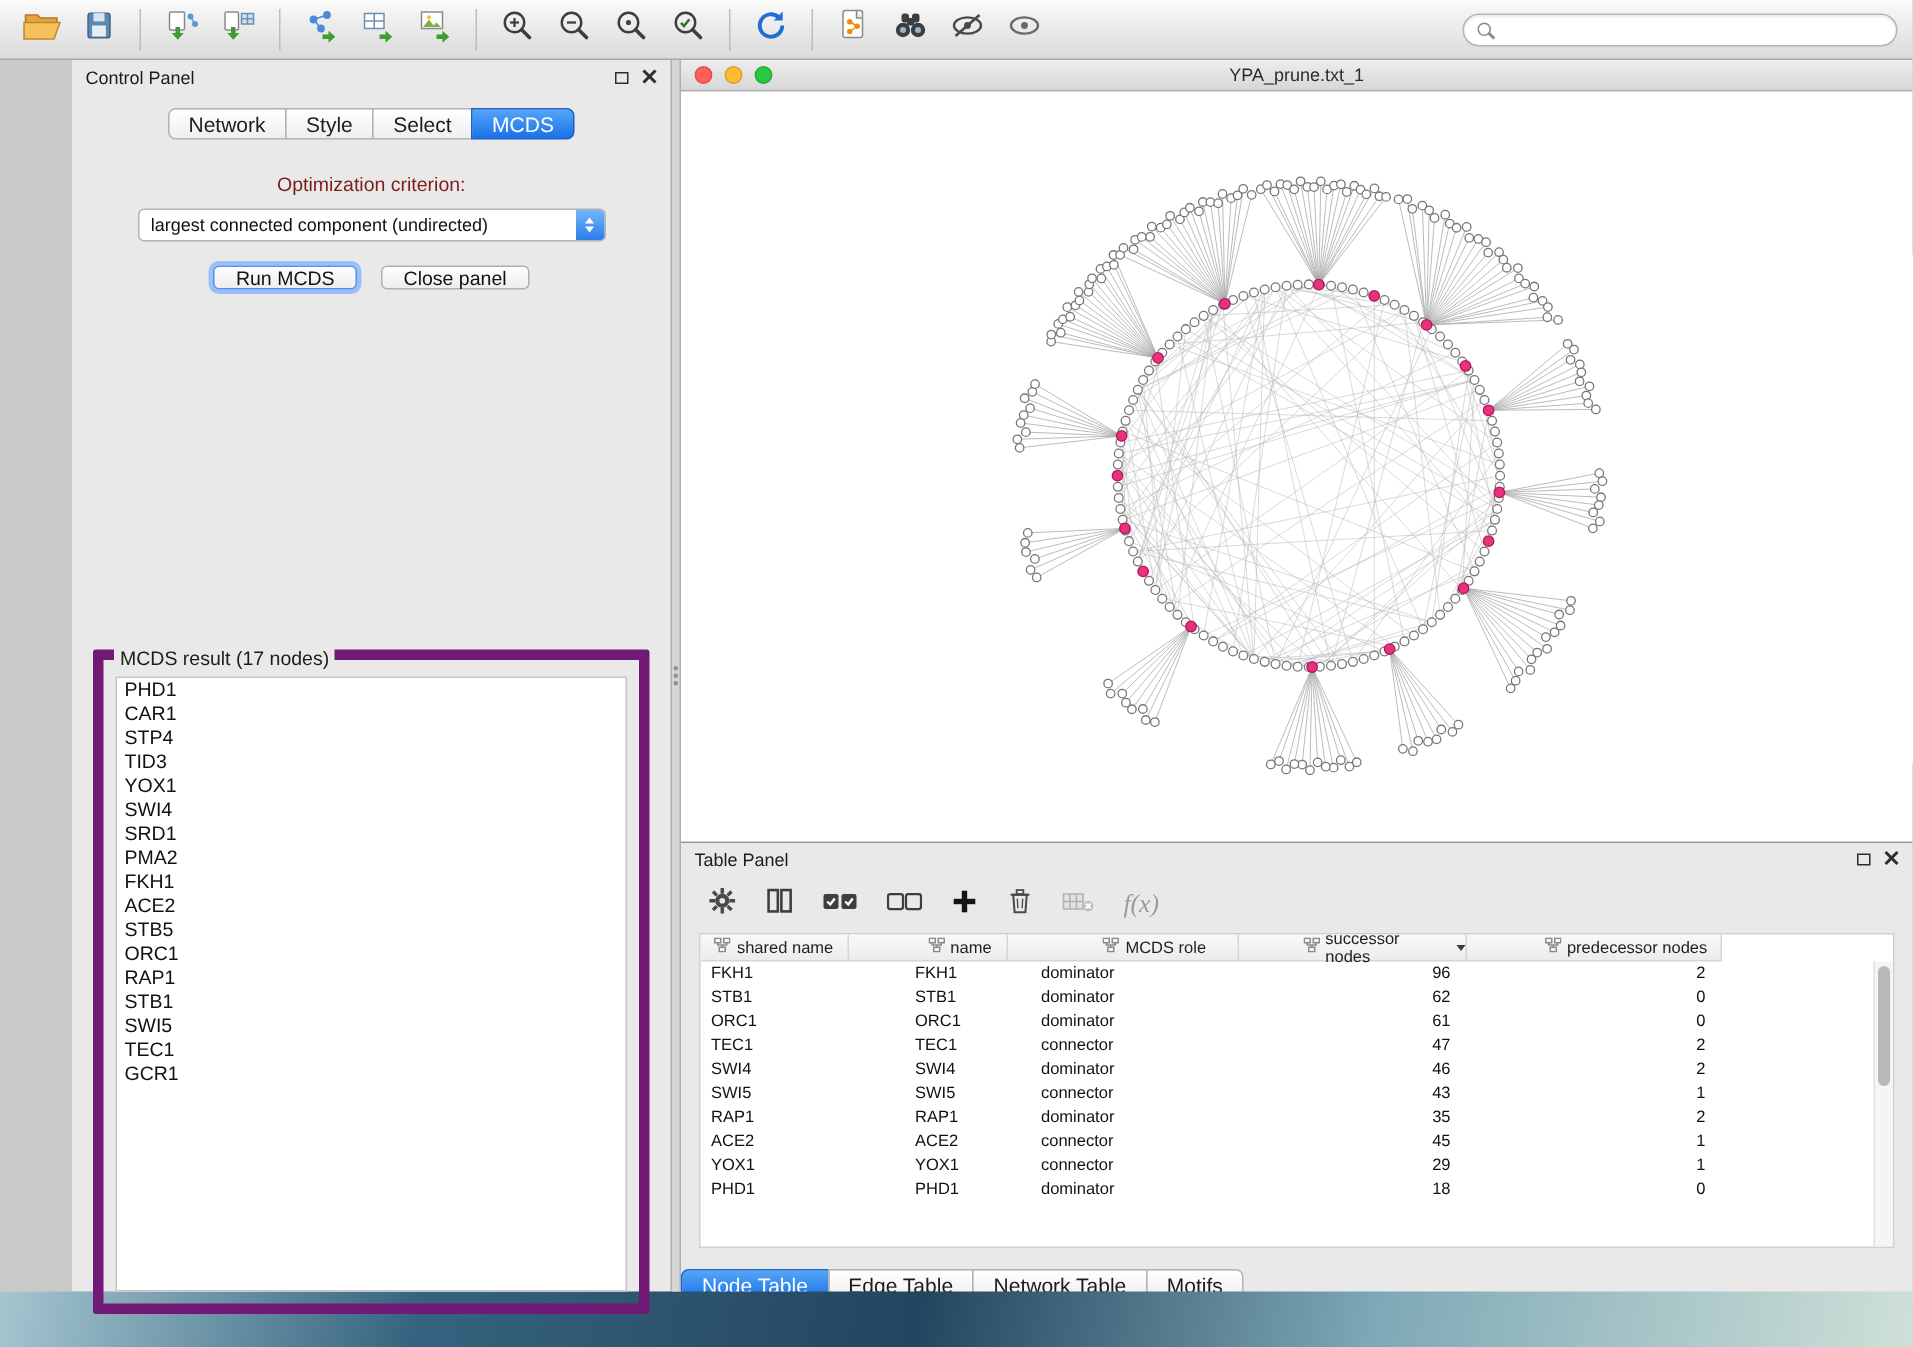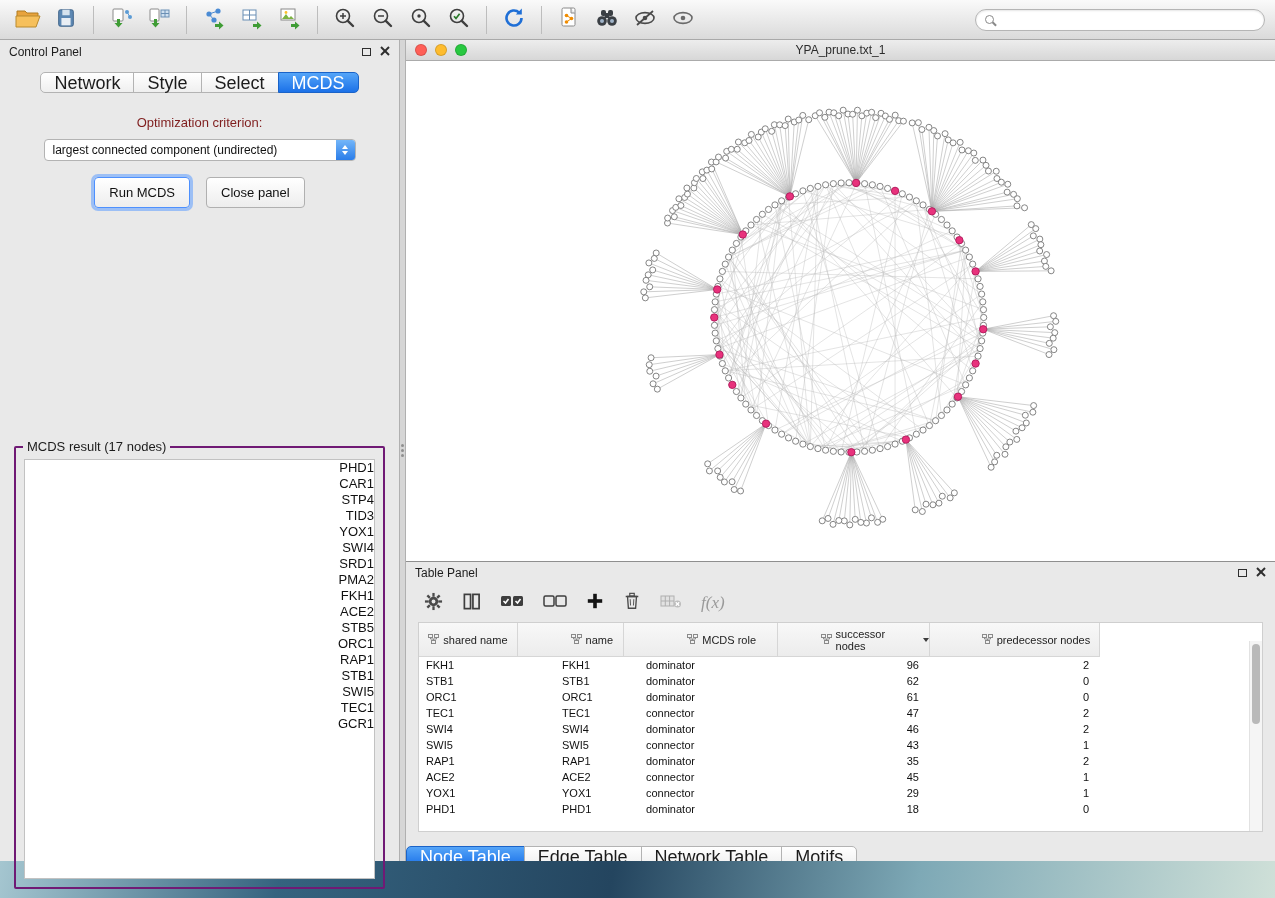--- a/index.html
+++ b/index.html
@@ -10,43 +10,43 @@
   .toolbar { height:40px; background:linear-gradient(#fafafa,#dadada); border-bottom:1px solid #a9a9a9; display:flex; align-items:center; padding:0 10px; gap:2px; flex:none; }
   .tb-btn { width:36px; height:30px; display:flex; align-items:center; justify-content:center; border-radius:4px; cursor:default; }
   .tb-sep { width:1px; height:28px; background:#bdbdbd; margin:0 7px; }
   .tb-spacer { flex:1; }
   .search-box { width:290px; height:22px; background:#fff; border:1px solid #b5b5b5; border-radius:12px; display:flex; align-items:center; padding:0 9px; gap:6px; box-shadow:inset 0 1px 2px rgba(0,0,0,.10); }
   .search-box input { border:none; outline:none; flex:1; font-size:12px; background:transparent; font-family:"Liberation Sans", sans-serif; }
   .mag { width:9px; height:9px; border:1.6px solid #8a8a8a; border-radius:50%; position:relative; flex:none; }
   .mag::after { content:''; position:absolute; width:5px; height:1.6px; background:#8a8a8a; transform:rotate(45deg); right:-4px; bottom:-2px; }
 
   
-  .main { height:821px; display:flex; background:#c9c9c9; flex:none; }
+  .main { height:821px; display:flex; background:#c9c9c9; flex:none;padding-left:48px; }
 
   
   .control-panel { width:400px; background:#e9e9e9; border-right:1px solid #b0b0b0; display:flex; flex-direction:column; flex:none; }
   .panel-header { height:24px; display:flex; align-items:center; padding:0 9px; font-size:12px; color:#1c1c1c; flex:none; }
   .win-icons { margin-left:auto; display:flex; gap:9px; align-items:center; }
   .float-icon { width:9px; height:8px; border:1.5px solid #2e2e2e; }
   .cp-content { flex:1; text-align:center; position:relative; }
   .seg-tabs { display:inline-flex; margin-top:8px; }
-  .seg-tab { padding:0 13px; font-size:18px; height:21px; line-height:21px; background:linear-gradient(#ffffff,#efefef); border:1px solid #b3b3b3; margin-left:-1px; color:#1c1c1c; cursor:default; }
+  .seg-tab { padding:0 13px; font-size:14px; height:21px; line-height:21px; background:linear-gradient(#ffffff,#efefef); border:1px solid #b3b3b3; margin-left:-1px; color:#1c1c1c; cursor:default; }
   .seg-tab:first-child { border-radius:5px 0 0 5px; margin-left:0; }
   .seg-tab:last-child { border-radius:0 5px 5px 0; }
   .seg-tab.active { background:linear-gradient(#55a5f8,#1b71e8); border-color:#1a63c8; color:#fff; }
   .opt-label { margin-top:22px; font-size:13px; color:#7f1d1d; }
   .mac-select { width:312px; height:22px; margin:9px auto 0; background:#fff; border:1px solid #b3b3b3; border-radius:4px; display:flex; align-items:center; position:relative; }
   .mac-select-text { flex:1; font-size:12px; text-align:left; padding-left:8px; color:#111; white-space:nowrap; overflow:hidden; }
   .mac-select-arrows { width:19px; height:20px; margin:0; border-radius:0 3px 3px 0; background:linear-gradient(#73b6f9,#2b7de9); display:flex; flex-direction:column; align-items:center; justify-content:center; gap:2px; flex:none; }
   .tri-up { width:0; height:0; border-left:3.5px solid transparent; border-right:3.5px solid transparent; border-bottom:4px solid #fff; }
   .tri-down { width:0; height:0; border-left:3.5px solid transparent; border-right:3.5px solid transparent; border-top:4px solid #fff; }
   .btn-row { margin-top:16px; display:inline-flex; gap:16px; }
-  .mac-btn { height:31px; padding:0 14px; font-size:13px; font-family:"Liberation Sans", sans-serif; background:linear-gradient(#ffffff,#ededed); border:1px solid #b0b0b0; border-radius:4px; color:#111; cursor:default; }
+  .mac-btn { height:16px; padding:0 14px; font-size:13px; font-family:"Liberation Sans", sans-serif; background:linear-gradient(#ffffff,#ededed); border:1px solid #b0b0b0; border-radius:4px; color:#111; cursor:default; }
   .mac-btn.focused { border-color:#4d90fe; box-shadow:0 0 0 3px rgba(92,156,255,.55); }
-  .group { margin:238px 14px 0; border:2px solid #701a75; border-radius:2px; position:relative; height:443px; text-align:right; }
+  .group { margin:238px 14px 0; border:7px solid #701a75; border-radius:2px; position:relative; height:443px; text-align:left; }
   .group-legend { position:absolute; top:-9px; left:7px; background:#e9e9e9; padding:0 4px; font-size:13px; color:#1c1c1c; }
   .mcds-list { position:absolute; top:11px; left:8px; right:8px; bottom:8px; background:#fff; border:1px solid #c2c2c2; overflow:hidden; }
   .mcds-item { font-size:13px; line-height:16px; padding-left:5px; color:#111; }
 
   
   .splitter { width:6px; background:#d6d6d6; border-right:1px solid #b0b0b0; position:relative; flex:none; }
   .splitter-handle { position:absolute; top:402px; left:1px; }
   .splitter-handle span { display:block; width:3px; height:3px; background:#8f8f8f; border-radius:50%; margin:2px 0; }
 
   
@@ -60,21 +60,21 @@
   .net-canvas { flex:1; background:#fff; position:relative; overflow:hidden; }
   .net-canvas svg { width:100%; height:100%; display:block; }
 
   
   .table-panel { flex:1; background:#e9e9e9; display:flex; flex-direction:column; }
   .tp-header { height:22px; display:flex; align-items:center; padding:0 9px; font-size:12px; color:#1c1c1c; flex:none; }
   .tp-toolbar { height:38px; display:flex; align-items:center; gap:19px; padding:0 18px; flex:none; }
   .tp-tool { display:flex; align-items:center; justify-content:center; cursor:default; }
   .fx { font-family:"Liberation Serif", serif; font-style:italic; font-size:17px; color:#9a9a9a; }
   .tp-table-wrap { margin:0 12px; background:#fff; border:1px solid #cfcfcf; position:relative; height:210px; flex:none; overflow:hidden; }
-  .tp-header-row { display:flex; height:34px; background:linear-gradient(#f8f8f8,#ececec); border-bottom:1px solid #d6d6d6; width:681px;gap:43px; }
+  .tp-header-row { display:flex; height:18px; background:linear-gradient(#f8f8f8,#ececec); border-bottom:1px solid #d6d6d6; width:681px;gap:43px; }
   .th { display:flex; align-items:center; justify-content:center; gap:4px; font-size:11px; color:#222; border-right:1px solid #d6d6d6; cursor:default; }
   .sort-caret { width:0; height:0; border-left:3.5px solid transparent; border-right:3.5px solid transparent; border-top:4px solid #3c3c3c; margin-left:3px; }
   .tr { display:flex; height:16px; align-items:center; }
   .td { font-size:11px; color:#111; padding-left:11px; white-space:nowrap; overflow:hidden; }
   .td:first-child { padding-left:7px; }
   .td.num { text-align:right; padding-left:0; padding-right:10px; }
   .v-scroll { position:absolute; right:0; top:18px; bottom:0; width:13px; background:#f5f5f5; border-left:1px solid #e2e2e2; }
   .v-thumb { position:absolute; top:3px; left:2px; width:8px; height:80px; background:#b9b9b9; border-radius:5px; }
   .tp-tabs-bar { display:flex; justify-content:flex-start; margin-top:6px; }
 

